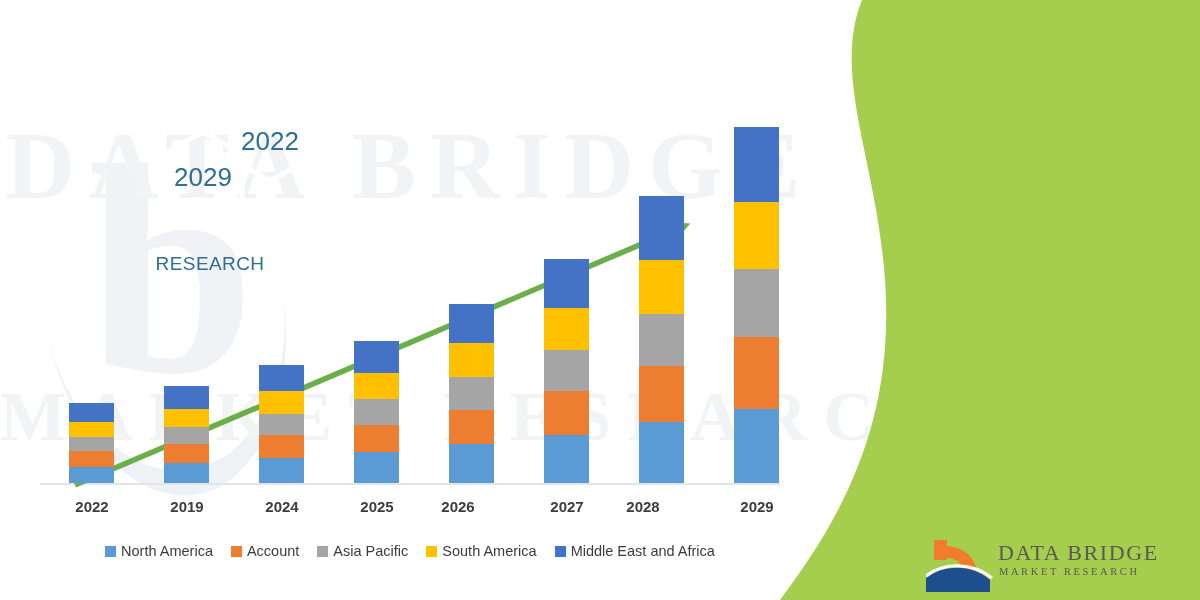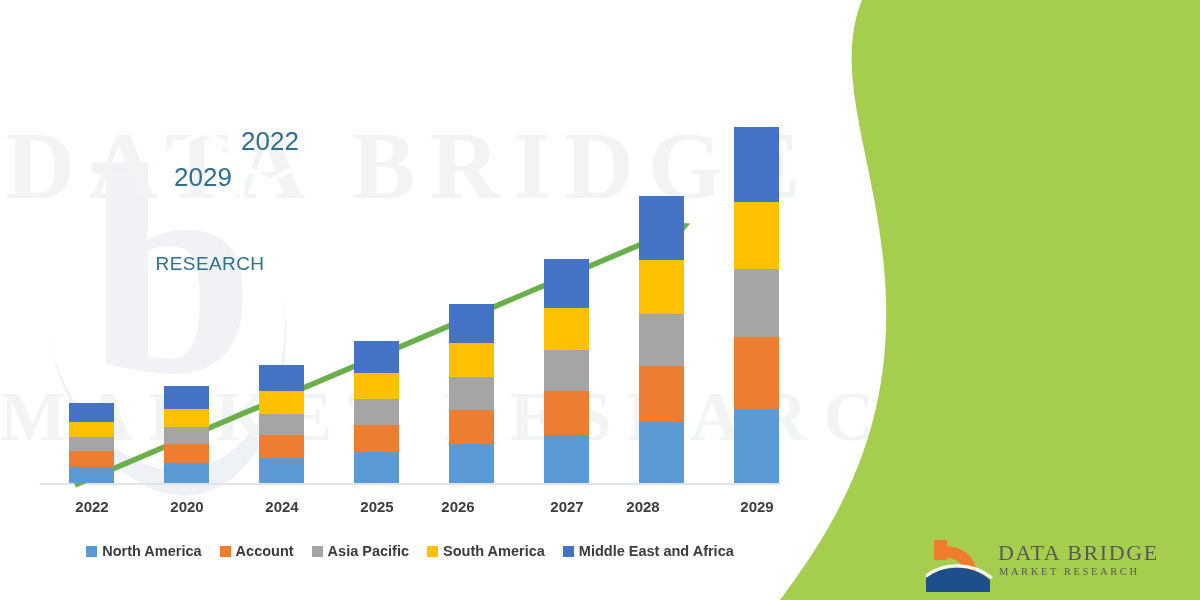--- a/index.html
+++ b/index.html
@@ -69,21 +69,21 @@
   .bar{position:absolute;bottom:7px;width:45px;}
   .seg{width:100%;display:block;}
   .xlabels{position:absolute;left:0;top:498px;width:820px;height:26px;}
   .xlab{position:absolute;width:90px;text-align:center;color:#3c3c3c;font-size:15px;font-weight:700;}
   .legend{
     position:absolute;left:0;top:538px;width:820px;height:26px;
     display:flex;align-items:center;justify-content:center;gap:0px;
   }
   .lg-item{display:flex;align-items:center;margin:0 9px;}
   .lg-sw{width:11px;height:11px;margin-right:5px;display:inline-block;}
-  .lg-tx{color:#3c3c3c;font-size:14.5px;font-weight:700;white-space:nowrap;text-align:center;}
+  .lg-tx{color:#3c3c3c;font-size:14.5px;font-weight:400;white-space:nowrap;text-align:center;}
   .arrow{position:absolute;left:0;top:90px;width:820px;height:400px;}
 </style>
 </head>
 <body>
 
 <div id="root">
 
   <div class="bg-layer">
     <div class="wm-b">b</div>
     <div class="wm-swoosh"></div>
@@ -159,21 +159,21 @@
           <span class="seg" style="height: 67.3238px; background: rgb(255, 192, 0);"></span>
           <span class="seg" style="height: 68.3438px; background: rgb(165, 165, 165);"></span>
           <span class="seg" style="height: 71.404px; background: rgb(237, 125, 49);"></span>
           <span class="seg" style="height: 74.4642px; background: rgb(91, 155, 213);"></span>
         </div>
       </div>
   </div>
 
   <div class="xlabels" id="xlabels">
       <div class="xlab" style="left: 47px;">2022</div>
-      <div class="xlab" style="left: 142px;">2020</div>
+      <div class="xlab" style="left: 142px;">2019</div>
       <div class="xlab" style="left: 237px;">2024</div>
       <div class="xlab" style="left: 332px;">2025</div>
       <div class="xlab" style="left: 413px;">2026</div>
       <div class="xlab" style="left: 522px;">2027</div>
       <div class="xlab" style="left: 598px;">2028</div>
       <div class="xlab" style="left: 712px;">2029</div>
     </div>
 
   <div class="legend" id="legend">
       <div class="lg-item">

